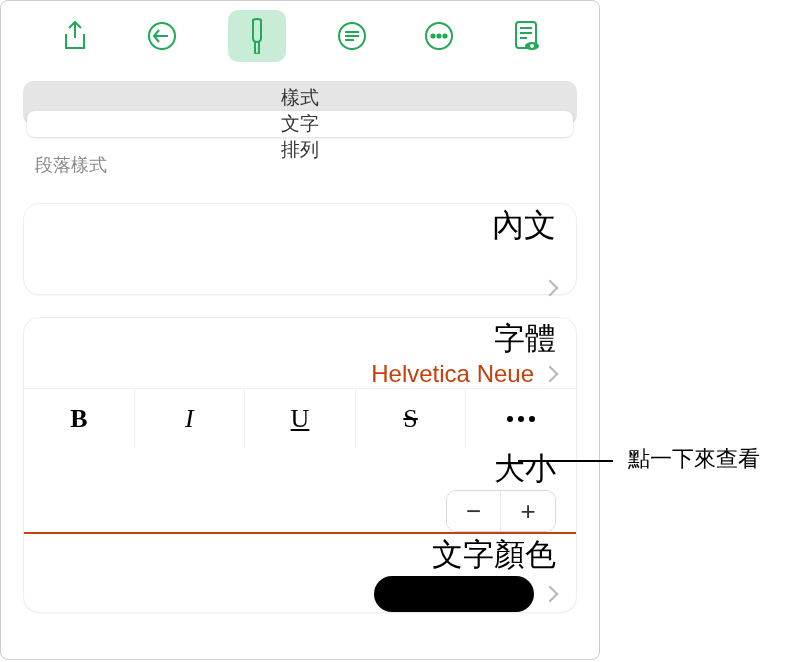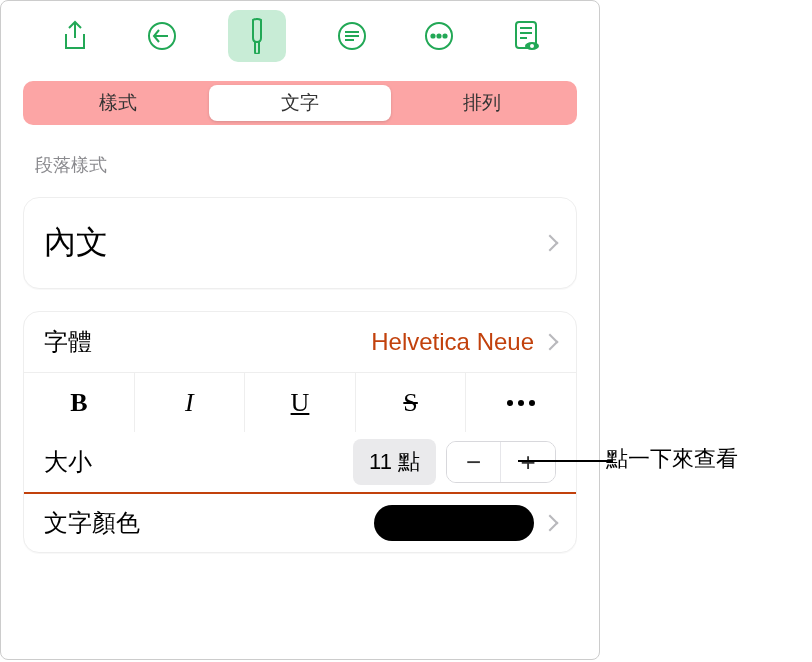--- a/index.html
+++ b/index.html
@@ -37,62 +37,64 @@
     }
     .toolbar-btn.active {
       background: #c8ecd6;
       width: 58px;
       height: 52px;
       border-radius: 10px;
     }
     .toolbar-icon { stroke: #22a856; fill: none; stroke-width: 2; }
     .tabs {
       display: flex;
-      background: #fca5a5;
+      background: #e5e5e5;
       border-radius: 10px;
       margin: 10px 22px 0 22px;
       padding: 4px;
       height: 44px;
+      flex-direction: column;
     }
     .tab {
       flex: 1;
       display: flex;
       align-items: center;
       justify-content: center;
       font-size: 19px;
       color: #333;
       border-radius: 8px;
       cursor: pointer;
     }
     .tab.active {
       background: #fff;
       box-shadow: 0 1px 3px rgba(0,0,0,0.15);
     }
     .section-label {
       color: #8a8a8e;
       font-size: 18px;
-      margin: 28px 0 20px 34px;
+      margin: 28px 0 26px 34px;
     }
     .card {
       background: #fff;
       border: 1px solid #eee;
       border-radius: 16px;
       margin: 0 22px;
       box-shadow: 0 1px 1px rgba(0,0,0,0.03);
     }
     .row {
       display: flex;
-      align-items: center;
+      align-items: flex-end;
       justify-content: space-between;
       padding: 0 20px;
       min-height: 60px;
+      flex-direction: column;
     }
     .row.tall { min-height: 90px; }
     .row + .row { border-top: 2px solid #c2410c; }
-    .row-label { font-size: 24px; color: #000; }
+    .row-label { font-size: 31px; color: #000; }
     .row-label.big { font-size: 32px; }
     .row-value { color: #c2410c; font-size: 24px; margin-right: 10px; }
     .chevron {
       width: 12px; height: 12px;
       border-right: 2px solid #b8b8bc;
       border-top: 2px solid #b8b8bc;
       transform: rotate(45deg);
     }
     .format-row {
       display: flex;
@@ -143,21 +145,21 @@
     .stepper button:first-child { border-right: 1px solid #e6e6ea; }
     .color-swatch {
       width: 160px;
       height: 36px;
       border-radius: 18px;
       background: #000;
       margin-right: 10px;
     }
     .callout {
       position: absolute;
-      left: 606px;
+      left: 628px;
       top: 442px;
       font-size: 22px;
       color: #000;
       line-height: 1.5;
     }
     .callout-line {
       position: absolute;
       top: 460px;
       left: 518px;
       width: 95px;
@@ -256,21 +258,20 @@
             <span></span>
             <span></span>
             <span></span>
           </div>
       </div>
     </div>
 
     <div class="row">
       <span class="row-label">大小</span>
       <div class="size-controls">
-        <div class="size-badge">11 點</div>
         <div class="stepper">
           <button>−</button>
           <button>+</button>
         </div>
       </div>
     </div>
 
     <div class="row">
       <span class="row-label">文字顏色</span>
       <div class="right-group">

